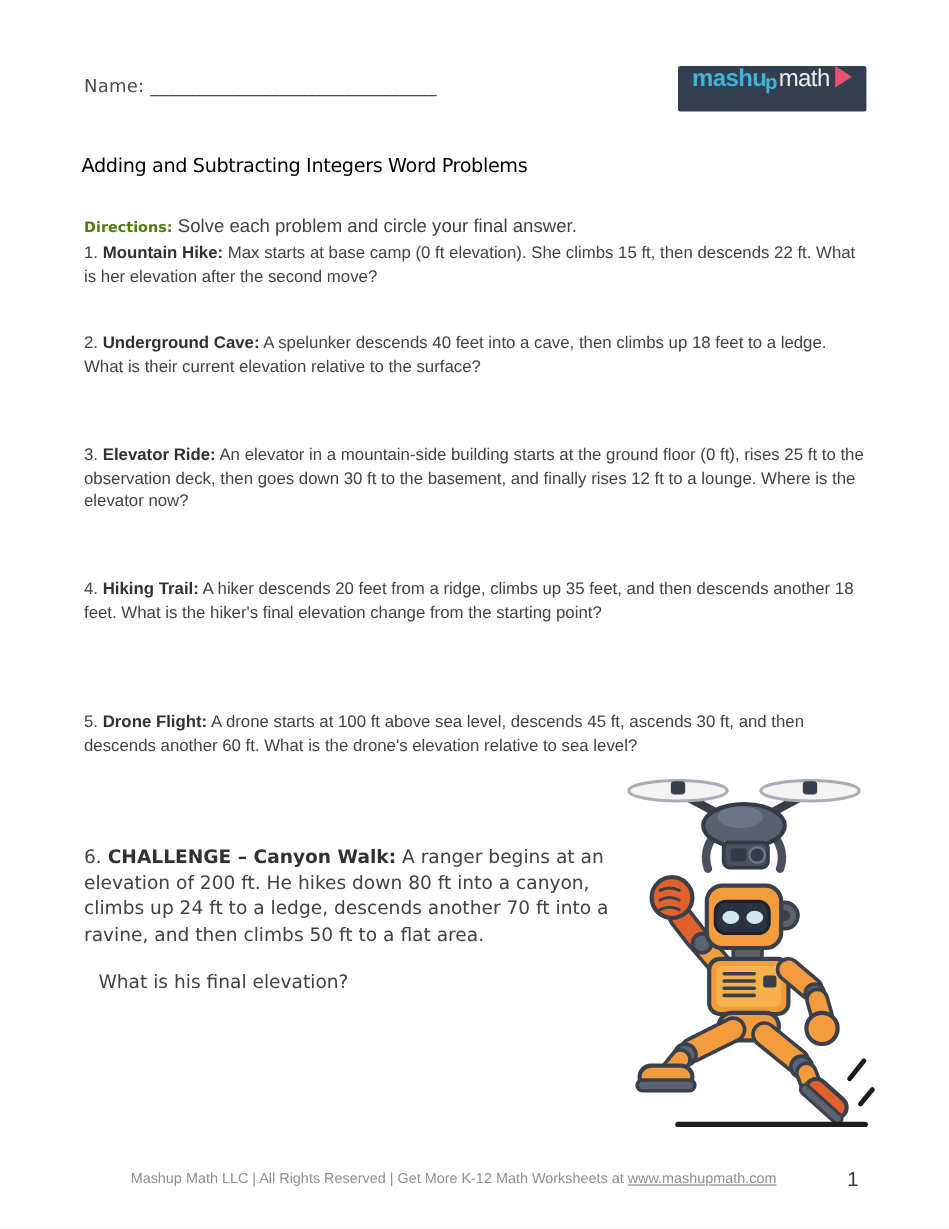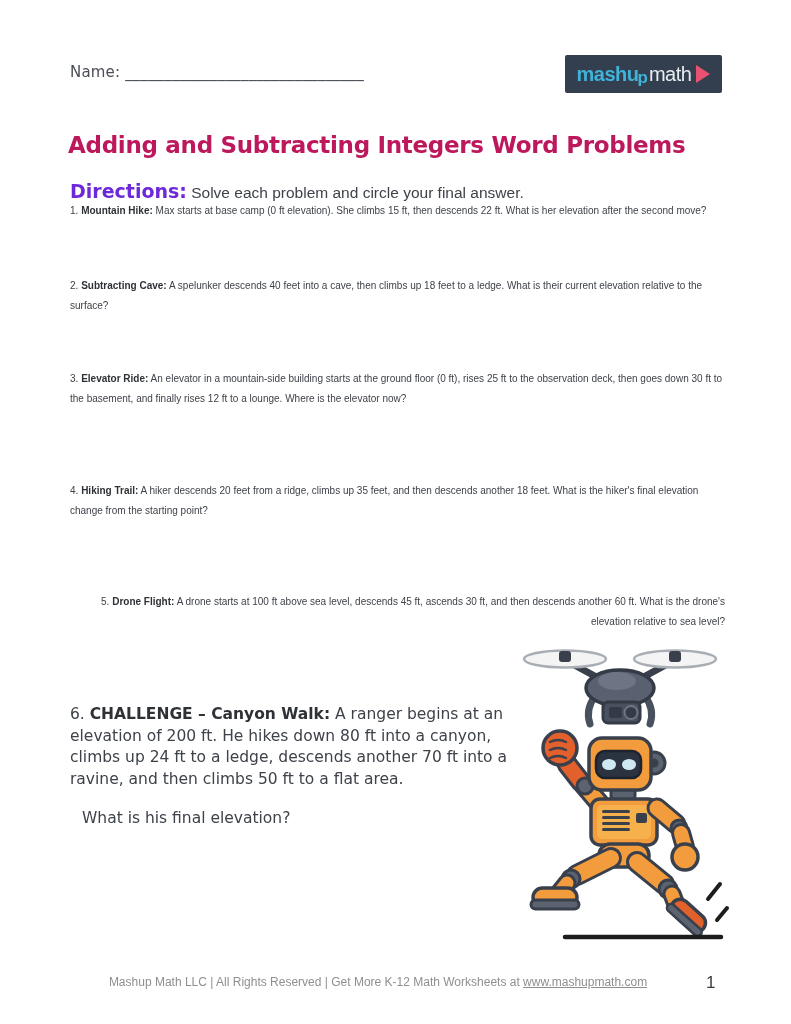--- a/index.html
+++ b/index.html
@@ -16,21 +16,21 @@
   .name-row {
     position:absolute; left:70px; top:63px;
     font-family:"DejaVu Sans", sans-serif;
     font-size:15px; color:#4a4e55; letter-spacing:0.2px;
     white-space:nowrap;
   }
   .logo {
     position:absolute; left:565px; top:55px;
     width:157px; height:38px;
     background:#333f4f;
-    display:flex; align-items:center; justify-content:center;
+    display:flex; justify-content:center;
     border-radius:2px;
   }
   .logo .part-bold {
     color:#3fb3da; font-weight:bold; font-size:20px;
     font-family:"Liberation Sans", sans-serif; letter-spacing:-0.5px;
   }
   .logo .part-sub {
     color:#3fb3da; font-weight:bold; font-size:17px;
     position:relative; top:4px; left:-1px;
   }
@@ -40,41 +40,41 @@
   .logo .play {
     width:0; height:0; margin-left:5px;
     border-top:9px solid transparent;
     border-bottom:9px solid transparent;
     border-left:14px solid #e8516f;
   }
   
   .doc-title {
     position:absolute; left:68px; top:117px;
     font-family:"DejaVu Sans", sans-serif;
-    font-weight:bold; font-size:23px; color:#be185d;
+    font-weight:normal; font-size:16px; color:#000000;
     letter-spacing:-0.3px; white-space:nowrap;
   }
   .directions {
     position:absolute; left:70px; top:164px;
     font-size:15.5px; width:655px;
   }
   .directions b {
-    font-family:"DejaVu Sans", sans-serif; font-size:19px; color:#6d28d9;
+    font-family:"DejaVu Sans", sans-serif; font-size:12px; color:#4d7c0f;
   }
   
   .problem {
     position:absolute; left:70px; width:655px;
-    font-size:10px; line-height:19.5px; margin:0;
+    font-size:14px; line-height:19.5px; margin:0;
   }
   .problem b { color:#2e3136; }
   .p1 { top:201px; }
   .p2 { top:276px; }
   .p3 { top:369px; }
   .p4 { top:481px; }
-  .p5 { top:592px;text-align:right; }
+  .p5 { top:592px; }
   .p6 {
     top:704px; width:455px;
     font-family:"DejaVu Sans", sans-serif;
     font-size:15.5px; line-height:21.5px;
   }
   .p6-question {
     position:absolute; left:70px; top:797px; width:455px;
     font-family:"DejaVu Sans", sans-serif;
     font-size:15.5px; margin:12px;
   }
@@ -120,21 +120,21 @@
   </p>
 
   <p class="problem p1">
     <span>1.</span>
     <b>Mountain Hike:</b>
     <span>Max starts at base camp (0 ft elevation). She climbs 15 ft, then descends 22 ft. What is her elevation after the second move?</span>
   </p>
 
   <p class="problem p2">
     <span>2.</span>
-    <b>Subtracting Cave:</b>
+    <b>Underground Cave:</b>
     <span>A spelunker descends 40 feet into a cave, then climbs up 18 feet to a ledge. What is their current elevation relative to the surface?</span>
   </p>
 
   <p class="problem p3">
     <span>3.</span>
     <b>Elevator Ride:</b>
     <span>An elevator in a mountain-side building starts at the ground floor (0 ft), rises 25 ft to the observation deck, then goes down 30 ft to the basement, and finally rises 12 ft to a lounge. Where is the elevator now?</span>
   </p>
 
   <p class="problem p4">

